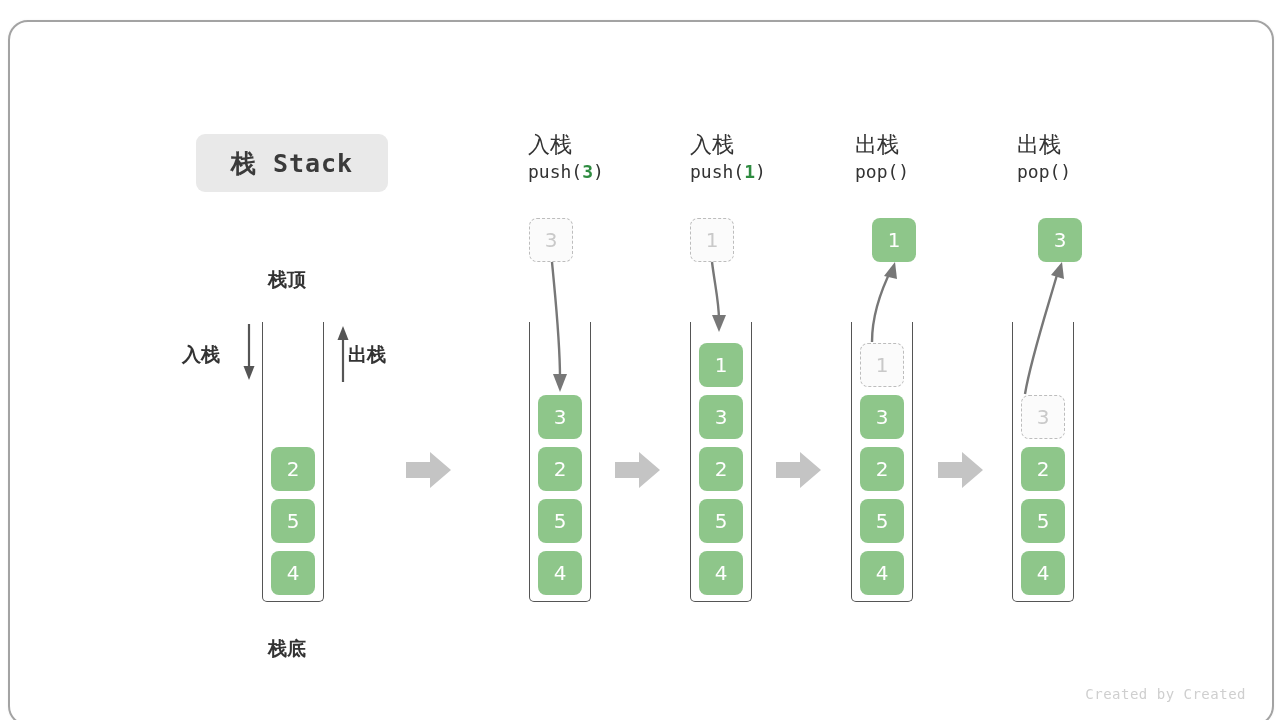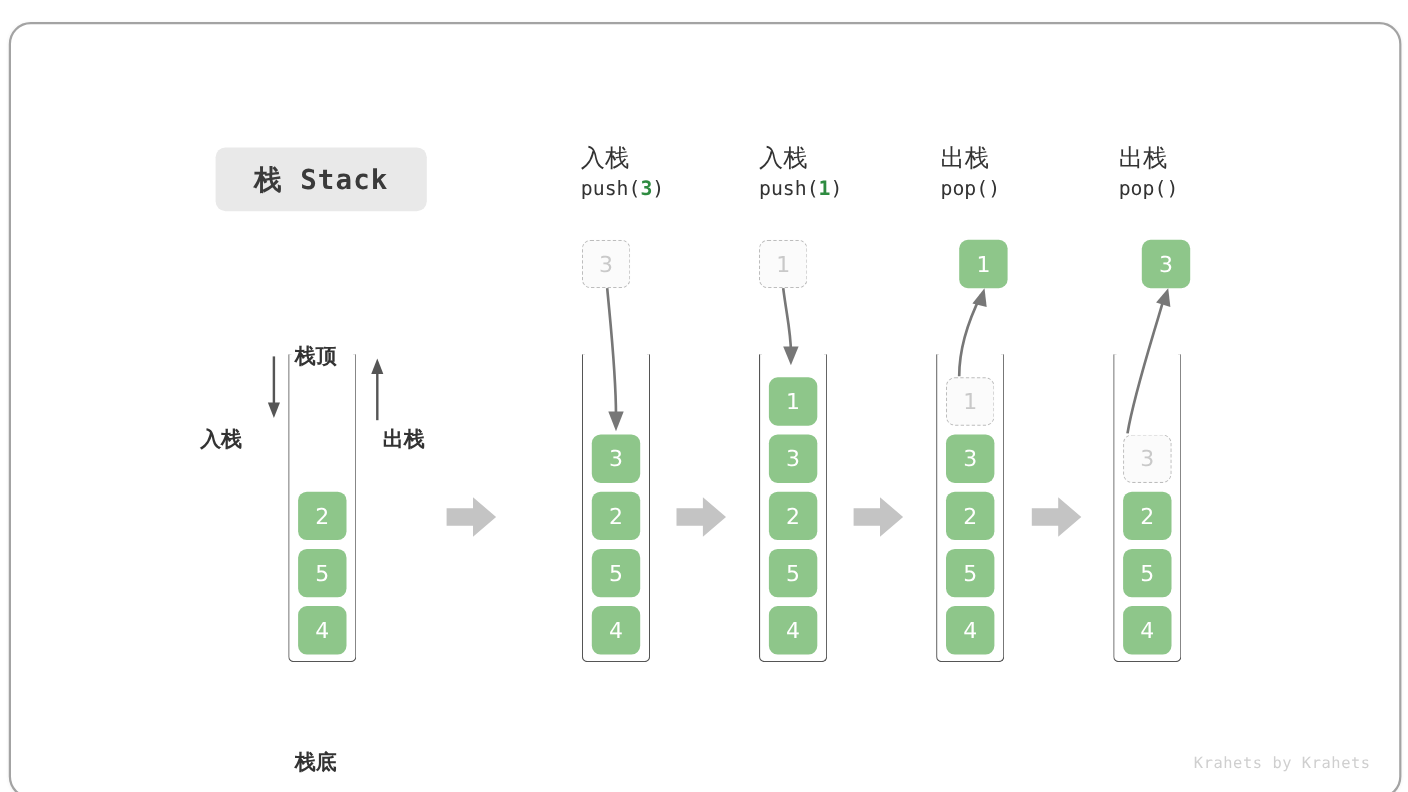--- a/index.html
+++ b/index.html
@@ -35,21 +35,20 @@
     letter-spacing: 1px;
   }
 
   
   .cn-label {
     color: #333333;
     font-weight: bold;
     font-size: 19px;
     font-family: "DejaVu Sans", "Liberation Sans", sans-serif;
     white-space: nowrap;
-    margin-top: 44px;
   }
 
   
   .col-header {
     white-space: nowrap;
     line-height: 1.36;
   }
   .col-header .cn {
     display: block;
     color: #333333;
@@ -223,15 +222,15 @@
     <path d="M 10 132 C 16 96, 32 48, 44 6" stroke="#777777" stroke-width="2.4" fill="none"></path>
     <polygon points="47,0 36,13 49,17" fill="#777777"></polygon>
   </svg>
 
   <div class="abs tube" style="left:1002px; top:300px; width:62px; height:280px;"></div>
   <div class="abs cell ghost" style="left:1011px; top:373px;">3</div>
   <div class="abs cell solid" style="left:1011px; top:425px;">2</div>
   <div class="abs cell solid" style="left:1011px; top:477px;">5</div>
   <div class="abs cell solid" style="left:1011px; top:529px;">4</div>
 
-  <div id="footer" class="abs">Krahets by Krahets</div>
+  <div id="footer" class="abs">Created by Created</div>
 
 </div>
 
 </body></html>

